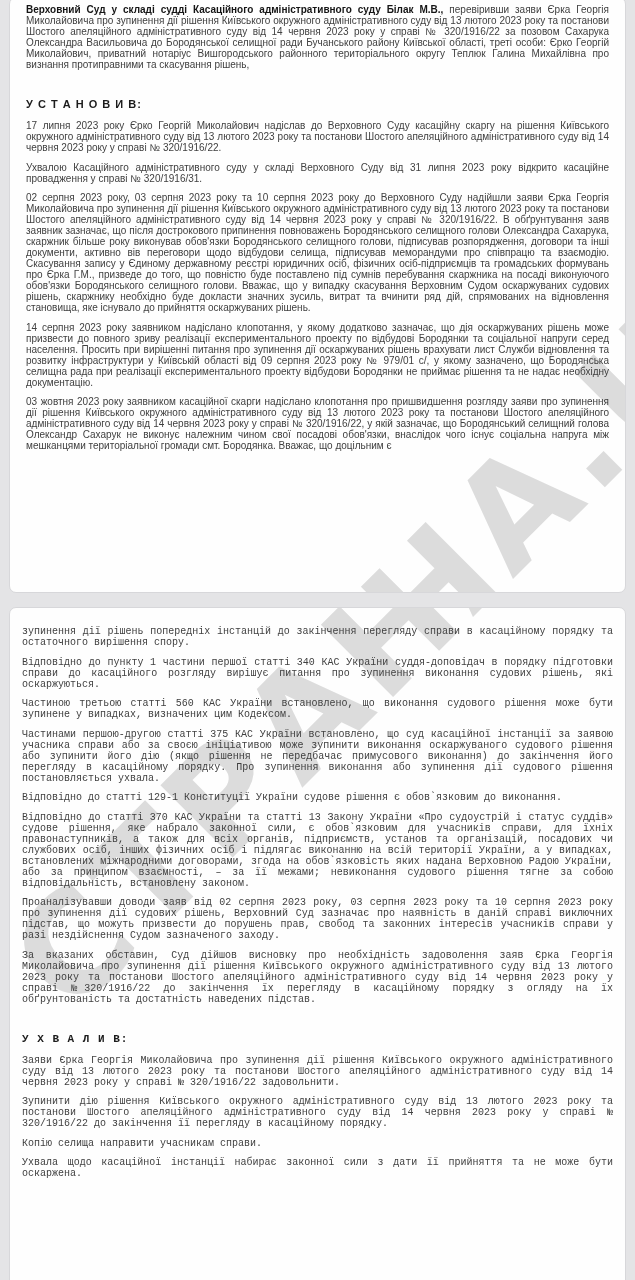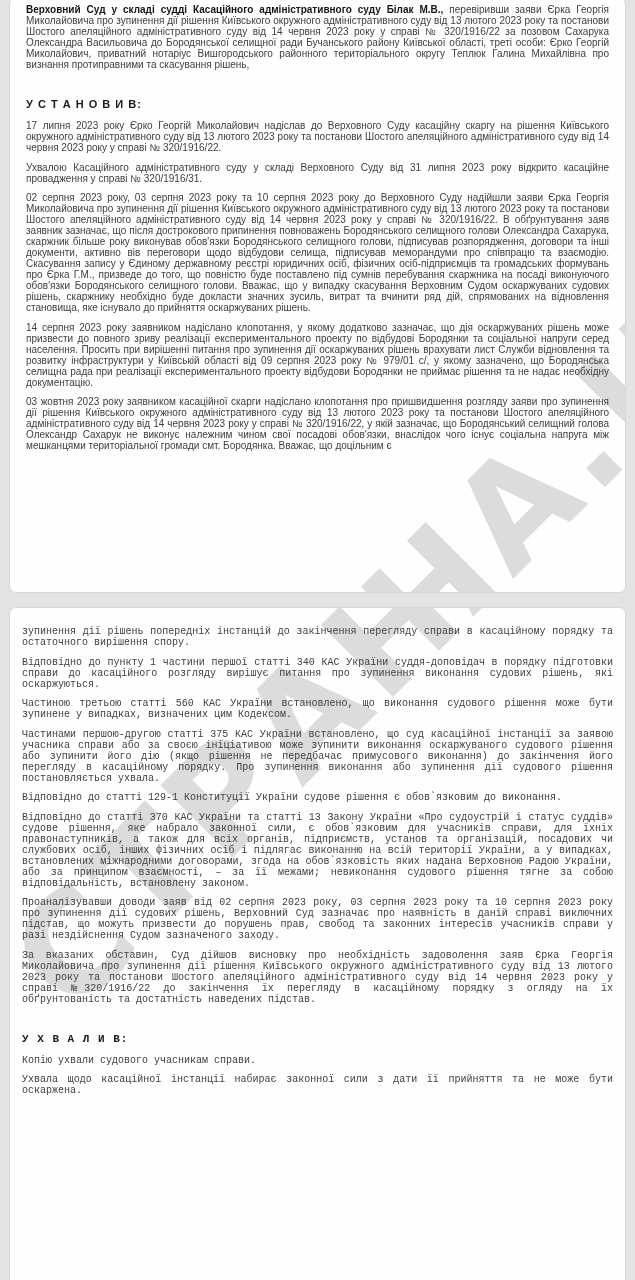--- a/index.html
+++ b/index.html
@@ -83,18 +83,20 @@
     <div class="content">
       <p class="para">зупинення дії рішень попередніх інстанцій до закінчення перегляду справи в касаційному порядку та остаточного вирішення спору.</p>
       <p class="para">Відповідно до пункту 1 частини першої статті 340 КАС України суддя-доповідач в порядку підготовки справи до касаційного розгляду вирішує питання про зупинення виконання судових рішень, які оскаржуються.</p>
       <p class="para">Частиною третьою статті 560 КАС України встановлено, що виконання судового рішення може бути зупинене у випадках, визначених цим Кодексом.</p>
       <p class="para">Частинами першою-другою статті 375 КАС України встановлено, що суд касаційної інстанції за заявою учасника справи або за своєю ініціативою може зупинити виконання оскаржуваного судового рішення або зупинити його дію (якщо рішення не передбачає примусового виконання) до закінчення його перегляду в касаційному порядку. Про зупинення виконання або зупинення дії судового рішення постановляється ухвала.</p>
       <p class="para">Відповідно до статті 129-1 Конституції України судове рішення є обов`язковим до виконання.</p>
       <p class="para">Відповідно до статті 370 КАС України та статті 13 Закону України «Про судоустрій і статус суддів» судове рішення, яке набрало законної сили, є обов`язковим для учасників справи, для їхніх правонаступників, а також для всіх органів, підприємств, установ та організацій, посадових чи службових осіб, інших фізичних осіб і підлягає виконанню на всій території України, а у випадках, встановлених міжнародними договорами, згода на обов`язковість яких надана Верховною Радою України, або за принципом взаємності, – за її межами; невиконання судового рішення тягне за собою відповідальність, встановлену законом.</p>
       <p class="para">Проаналізувавши доводи заяв від 02 серпня 2023 року, 03 серпня 2023 року та 10 серпня 2023 року про зупинення дії судових рішень, Верховний Суд зазначає про наявність в даній справі виключних підстав, що можуть призвести до порушень прав, свобод та законних інтересів учасників справи у разі нездійснення Судом зазначеного заходу.</p>
       <p class="para">За вказаних обставин, Суд дійшов висновку про необхідність задоволення заяв Єрка Георгія Миколайовича про зупинення дії рішення Київського окружного адміністративного суду від 13 лютого 2023 року та постанови Шостого апеляційного адміністративного суду від 14 червня 2023 року у справі №320/1916/22 до закінчення їх перегляду в касаційному порядку з огляду на їх обґрунтованість та достатність наведених підстав.</p>
       <p class="heading">У Х В А Л И В:</p>
-      <p class="para">Копію ухвали судового учасникам справи.</p>
+      <p class="para">Заяви Єрка Георгія Миколайовича про зупинення дії рішення Київського окружного адміністративного суду від 13 лютого 2023 року та постанови Шостого апеляційного адміністративного суду від 14 червня 2023 року у справі № 320/1916/22 задовольнити.</p>
+      <p class="para">Зупинити дію рішення Київського окружного адміністративного суду від 13 лютого 2023 року та постанови Шостого апеляційного адміністративного суду від 14 червня 2023 року у справі № 320/1916/22 до закінчення її перегляду в касаційному порядку.</p>
+      <p class="para">Копію селища направити учасникам справи.</p>
       <p class="para">Ухвала щодо касаційної інстанції набирає законної сили з дати її прийняття та не може бути оскаржена.</p>
     </div>
   </section>
 
 </div>
 
 </body></html>

